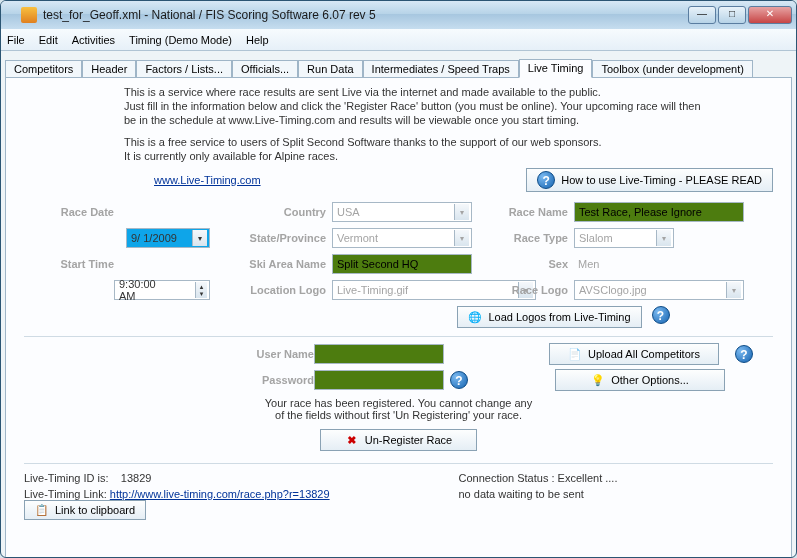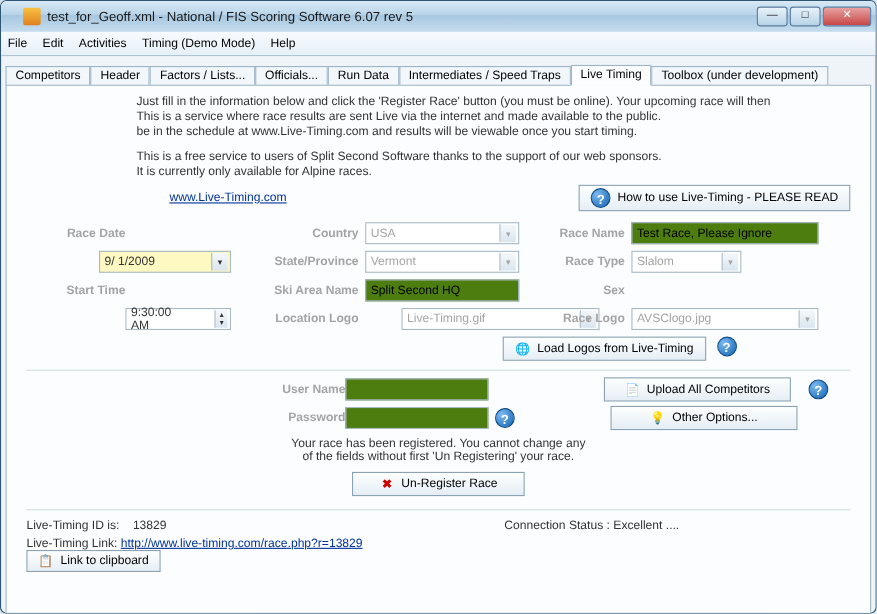--- a/index.html
+++ b/index.html
@@ -197,22 +197,22 @@
     <div class="tab">Officials...</div>
     <div class="tab">Run Data</div>
     <div class="tab">Intermediates / Speed Traps</div>
     <div class="tab active">Live Timing</div>
     <div class="tab">Toolbox (under development)</div>
   </div>
 
   <div class="tabpanel">
 
     <div class="intro" style="margin-left:100px; max-width:620px;">
+      <p>This is a service where race results are sent Live via the internet and made available to the public.</p>
       <p>Just fill in the information below and click the 'Register Race' button (you must be online). Your upcoming race will then</p>
-      <p>This is a service where race results are sent Live via the internet and made available to the public.</p>
       <p>be in the schedule at www.Live-Timing.com and results will be viewable once you start timing.</p>
       <p style="margin-top:10px;">This is a free service to users of Split Second Software thanks to the support of our web sponsors.</p>
       <p>It is currently only available for Alpine races.</p>
     </div>
 
     <div style="display:flex; align-items:center; margin:6px 0 10px 0;">
       <span class="linklike" style="margin-left:130px;">www.Live-Timing.com</span>
       <div style="flex:1"></div>
       <button class="btn" style="height:24px;">
         <span class="help-icon">?</span>
@@ -226,21 +226,21 @@
       <span class="lbl">Country</span>
       <div class="drop readonly">
         <span>USA</span>
         <span class="drop-arrow">▾</span>
       </div>
       <span class="lbl">Race Name</span>
       <input class="inp" type="text" value="Test Race, Please Ignore" style="">
     </div>
 
     <div class="row">
-      <div class="drop" style="grid-column:1 / span 2; width:120px; justify-self:end; background:#fef9c3;margin-left:19px;">
+      <div class="drop" style="grid-column:1 / span 2; width:84px; justify-self:end; background:#0ea5e9;margin-left:19px;">
         <span> 9/  1/2009</span>
         <span class="drop-arrow">▾</span>
       </div>
       <span class="lbl">State/Province</span>
       <div class="drop readonly">
         <span>Vermont</span>
         <span class="drop-arrow">▾</span>
       </div>
       <span class="lbl">Race Type</span>
       <div class="drop readonly" style="width:100px;">
@@ -248,29 +248,30 @@
         <span class="drop-arrow">▾</span>
       </div>
     </div>
 
     <div class="row">
       <span class="lbl">Start Time</span>
       <span></span>
       <span class="lbl">Ski Area Name</span>
       <input class="inp" type="text" value="Split Second HQ" style="">
       <span class="lbl">Sex</span>
+      <span class="readonly" style="padding-left:4px;">Men</span>
     </div>
 
     <div class="row">
       <div class="drop" style="grid-column:1 / span 2; width:96px; justify-self:end; background:#fff;gap:32px;">
         <span>9:30:00 AM</span>
         <span class="drop-arrow" style="font-size:7px; line-height:7px; flex-direction:column;">▴<br>▾</span>
       </div>
       <span class="lbl">Location Logo</span>
-      <div class="drop readonly" style="grid-column:4; width:180px;margin-left:33px;">
+      <div class="drop readonly" style="grid-column:4; width:204px;">
         <span>Live-Timing.gif</span>
         <span class="drop-arrow">▾</span>
       </div>
       <span class="lbl">Race Logo</span>
       <div class="drop readonly">
         <span>AVSClogo.jpg</span>
         <span class="drop-arrow">▾</span>
       </div>
     </div>
 
@@ -333,17 +334,18 @@
           <span class="linklike">http://www.live-timing.com/race.php?r=13829</span>
           &nbsp;
           <button class="btn" style="height:20px;">
             <span class="icon">📋</span>
             <span>Link to clipboard</span>
           </button>
         </div>
       </div>
       <div style="padding-left:60px;">
         <div>Connection Status : Excellent ....</div>
+        <div style="margin-top:4px;">no data waiting to be sent</div>
       </div>
     </div>
 
   </div>
 </div>
 
 </body></html>

